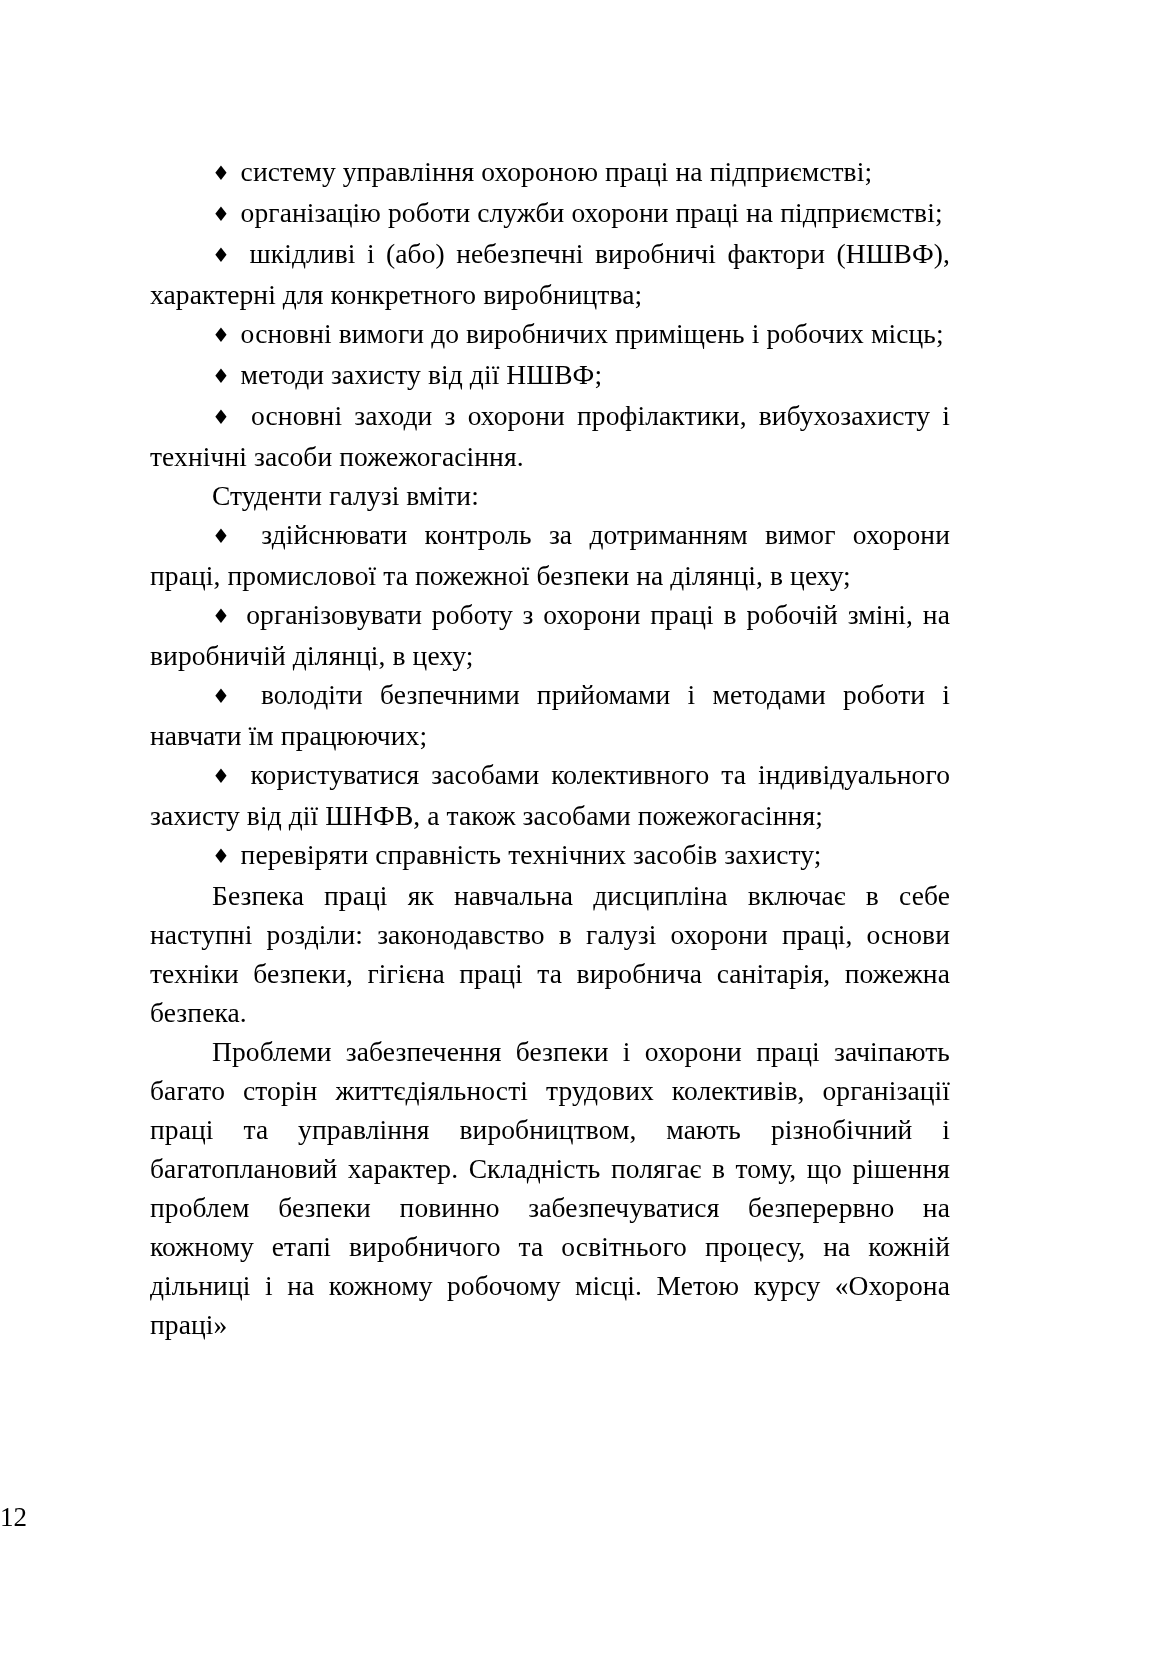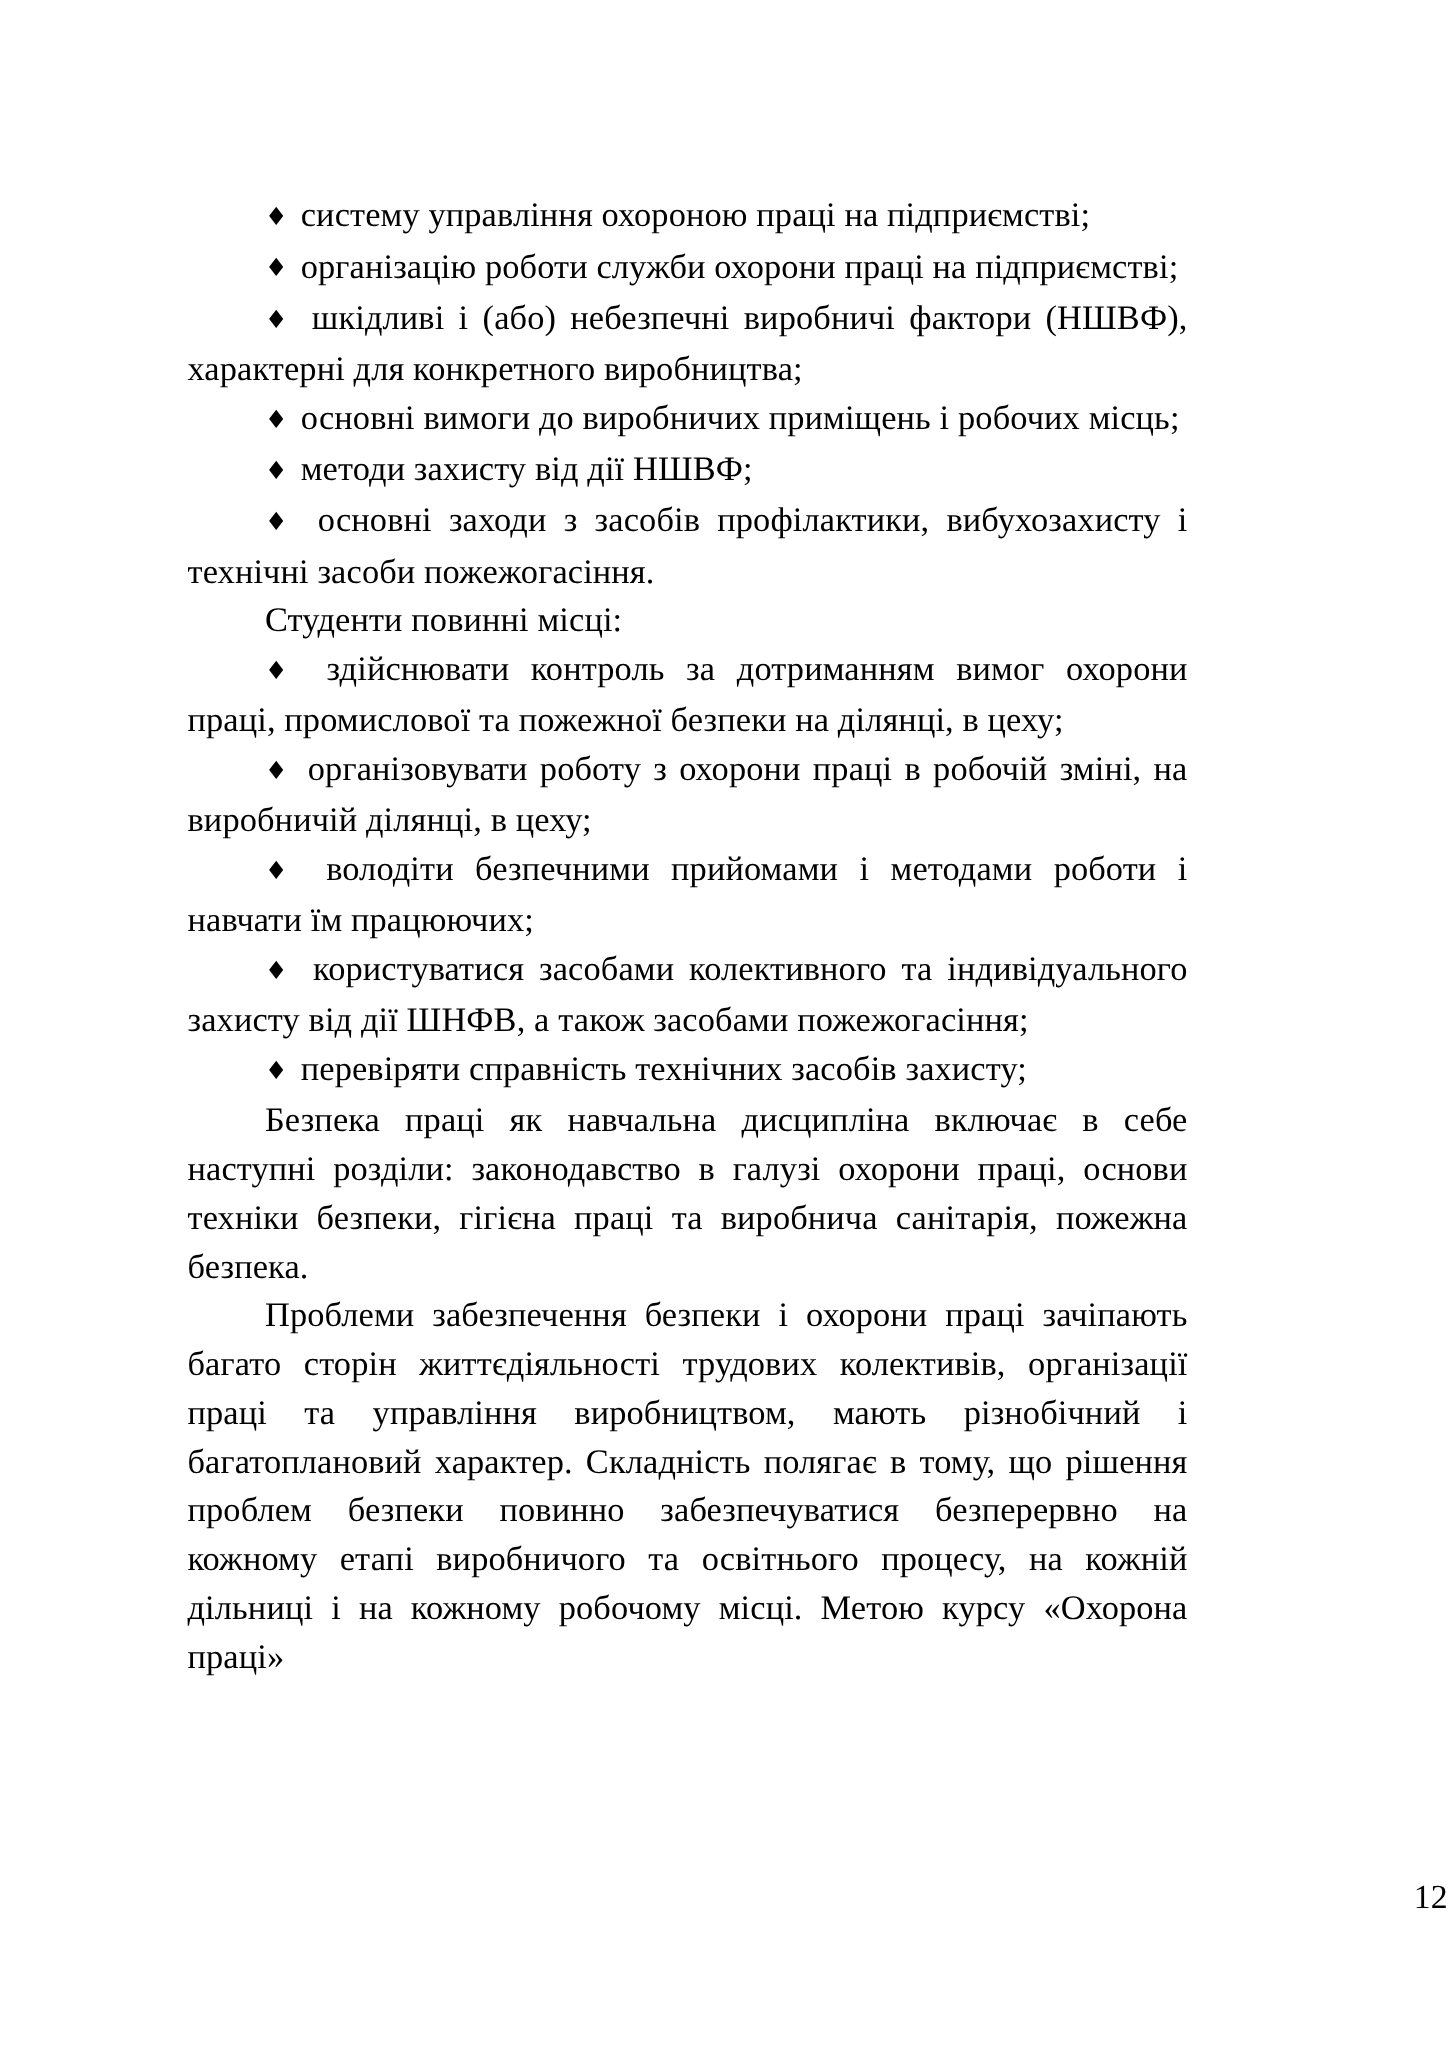--- a/index.html
+++ b/index.html
@@ -45,21 +45,21 @@
   }
   
   .para.nojust {
     text-align: left;
   }
   .pagenum {
     position: absolute;
     left: 0;
     top: 1490px;
     width: 1158px;
-    text-align: right;
+    text-align: left;
     font-family: "Liberation Serif", "DejaVu Serif", serif;
     font-size: 27px;
     color: #000000;
   }
 </style>
 </head>
 <body>
 
 <div class="page">
 
@@ -68,23 +68,23 @@
     <p class="para"><span class="bullet">♦  </span><span>систему управління охороною праці на підприємстві;</span></p>
 
     <p class="para"><span class="bullet">♦  </span><span>організацію роботи служби охорони праці на підприємстві;</span></p>
 
     <p class="para"><span class="bullet">♦  </span><span>шкідливі і (або) небезпечні виробничі фактори (НШВФ), характерні для конкретного виробництва;</span></p>
 
     <p class="para"><span class="bullet">♦  </span><span>основні вимоги до виробничих приміщень і робочих місць;</span></p>
 
     <p class="para"><span class="bullet">♦  </span><span>методи захисту від дії НШВФ;</span></p>
 
-    <p class="para"><span class="bullet">♦  </span><span>основні заходи з засобів профілактики, вибухозахисту і технічні засоби пожежогасіння.</span></p>
+    <p class="para"><span class="bullet">♦  </span><span>основні заходи з охорони профілактики, вибухозахисту і технічні засоби пожежогасіння.</span></p>
 
-    <p class="para nojust"><span>Студенти повинні місці:</span></p>
+    <p class="para nojust"><span>Студенти галузі вміти:</span></p>
 
     <p class="para"><span class="bullet">♦  </span><span>здійснювати контроль за дотриманням вимог охорони праці, промислової та пожежної безпеки на ділянці, в цеху;</span></p>
 
     <p class="para"><span class="bullet">♦  </span><span>організовувати роботу з охорони праці в робочій зміні, на виробничій ділянці, в цеху;</span></p>
 
     <p class="para"><span class="bullet">♦  </span><span>володіти безпечними прийомами і методами роботи і навчати їм працюючих;</span></p>
 
     <p class="para"><span class="bullet">♦  </span><span>користуватися засобами колективного та індивідуального захисту від дії ШНФВ, а також засобами пожежогасіння;</span></p>
 
     <p class="para nojust"><span class="bullet">♦  </span><span>перевіряти справність технічних засобів захисту;</span></p>

